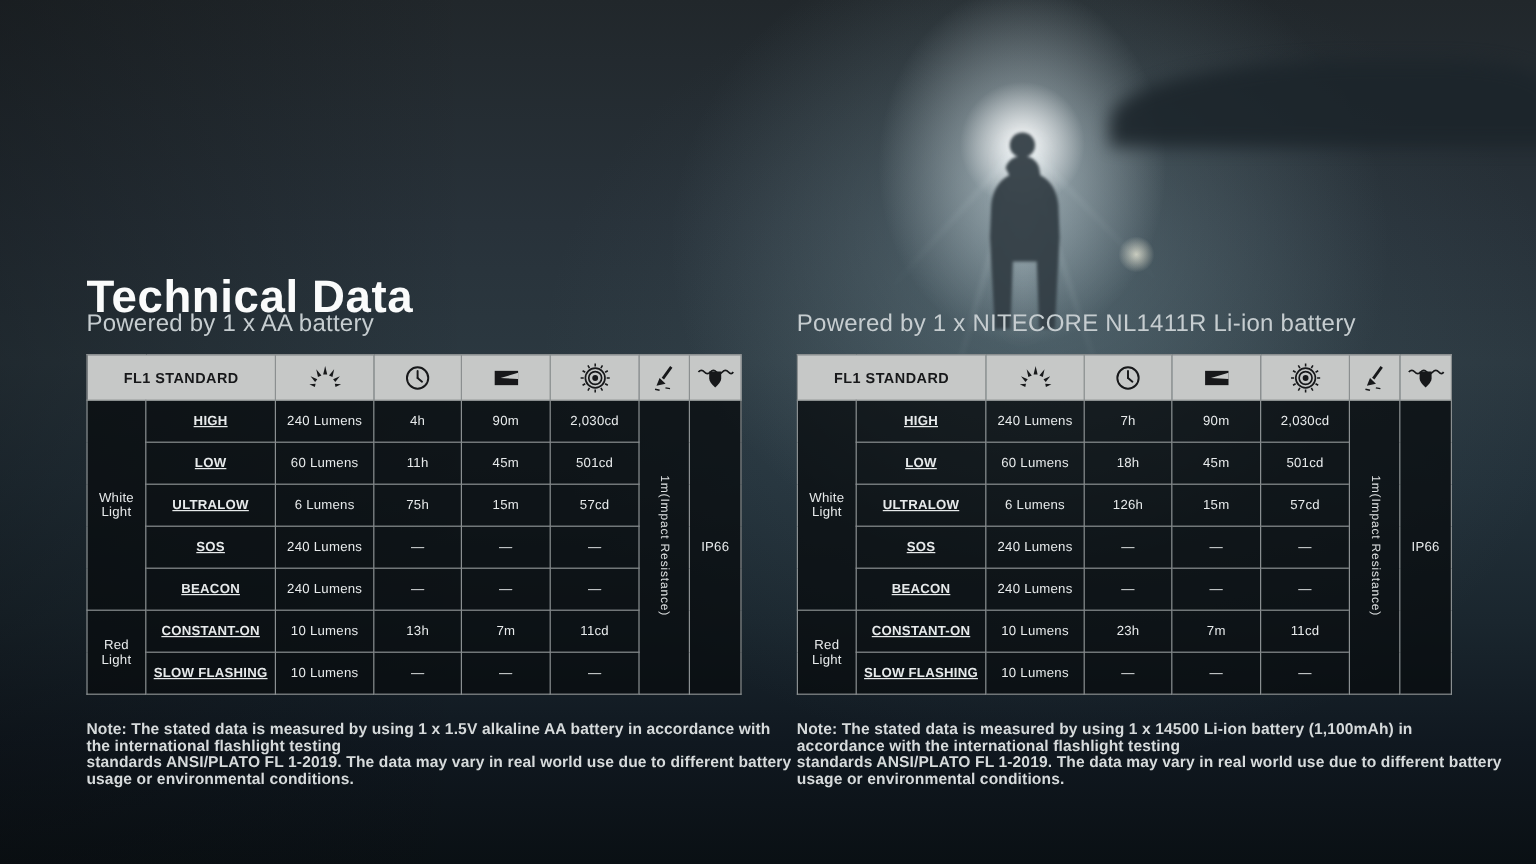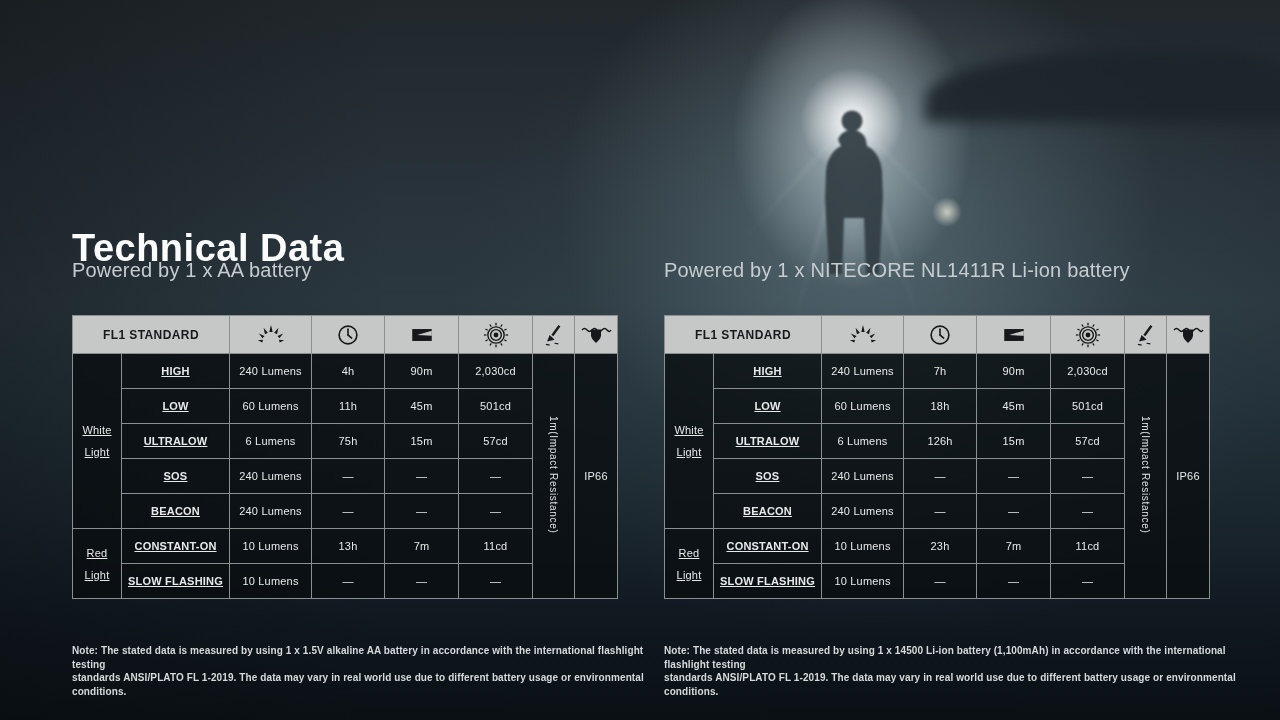--- a/index.html
+++ b/index.html
@@ -19,35 +19,35 @@
   .landmass{position:absolute;left:925px;top:50px;width:370px;height:72px;background:#1c252b;border-radius:55% 25% 0 0/70% 35% 0 0;filter:blur(7px);opacity:.9;}
   .beam{position:absolute;left:839px;top:118px;width:26px;height:170px;background:linear-gradient(180deg,rgba(228,240,245,0.40),rgba(228,240,245,0));filter:blur(9px);}
   .ray{position:absolute;left:851px;top:118px;width:3px;height:225px;transform-origin:top center;background:linear-gradient(180deg,rgba(230,242,246,0.5),rgba(230,242,246,0));filter:blur(2px);}
   .silhouette{position:absolute;left:800px;top:106px;filter:blur(1.3px);opacity:.94;}
 
   .page-title{position:absolute;left:72px;top:202px;font-size:38px;letter-spacing:.5px;color:#fafbfb;}
   .spec{position:absolute;top:259px;width:560px;}
   .spec.left{left:72px;} .spec.right{left:664px;}
   .subtitle{position:absolute;top:0;left:0;font-size:20px;color:#c6cdd0;letter-spacing:.2px;}
 
-  table.fl1{position:absolute;top:56px;left:0;border-collapse:collapse;table-layout:fixed;width:545px;}
+  table.fl1{position:absolute;top:36px;left:0;border-collapse:collapse;table-layout:fixed;width:545px;}
   table.fl1 col.c1{width:49px} table.fl1 col.c2{width:108px} table.fl1 col.c3{width:82px}
   table.fl1 col.c4{width:73px} table.fl1 col.c5{width:74px} table.fl1 col.c6{width:74px}
   table.fl1 col.c7{width:42px} table.fl1 col.c8{width:43px}
   table.fl1 th{background:#c6c8c7;height:37px;border:1px solid #8b8f90;color:#17181a;
     font-size:12px;font-weight:bold;letter-spacing:.4px;text-align:center;vertical-align:middle;padding:0;}
   table.fl1 td{height:34px;border:1px solid #8a8f91;background:rgba(9,13,15,0.78);color:#e7eaeb;
     font-size:11px;text-align:center;vertical-align:middle;padding:0 2px;letter-spacing:.2px;}
   td.mode{font-weight:bold;font-size:10.5px;text-decoration:underline;}
-  td.group{font-size:11px;line-height:22px;padding:0 5px;text-decoration:underline;}
+  td.group{font-size:11px;line-height:12px;padding:0 5px;}
   td.impact .vtext{writing-mode:vertical-rl;font-size:10px;letter-spacing:.7px;color:#dfe2e3;white-space:nowrap;}
   td.ip{font-size:11px;}
   .icon svg{display:block;margin:0 auto;}
 
-  .note{position:absolute;top:342px;left:0;width:590px;font-size:10px;font-weight:bold;line-height:13.5px;color:#d6dadb;letter-spacing:.1px;margin-top:43px;}
+  .note{position:absolute;top:342px;left:0;width:590px;font-size:13px;font-weight:bold;line-height:13.5px;color:#d6dadb;letter-spacing:.1px;}
 </style>
 </head>
 <body>
 
 <div id="stage">
   <div class="landmass"></div>
   <div class="beam"></div>
   <div class="ray" style="transform:rotate(16deg);opacity:.55"></div>
   <div class="ray" style="transform:rotate(-18deg);opacity:.5"></div>
   <div class="ray" style="transform:rotate(42deg);opacity:.35;height:170px"></div>

